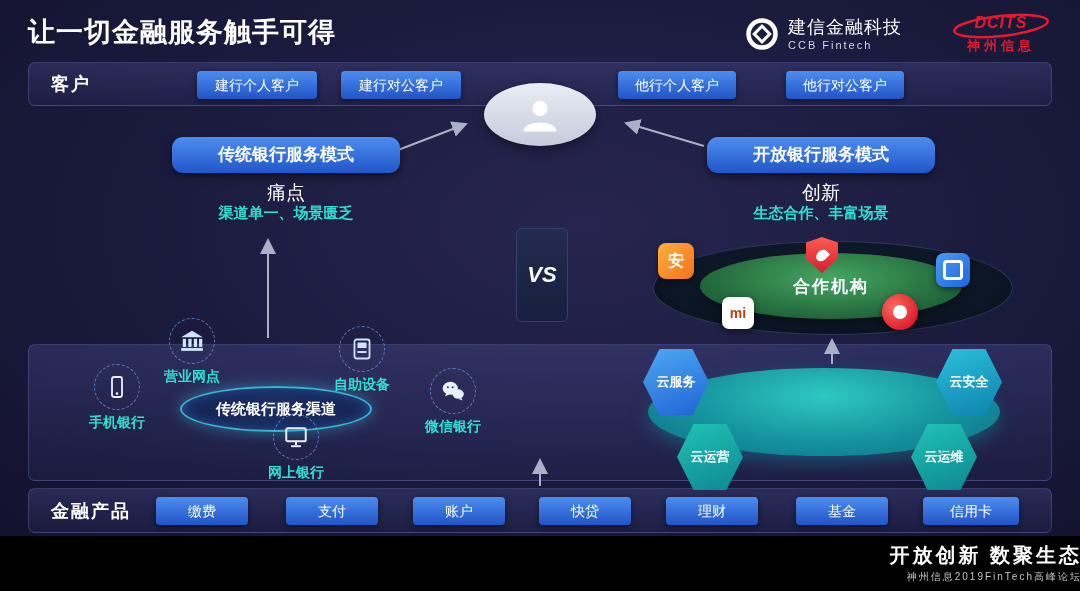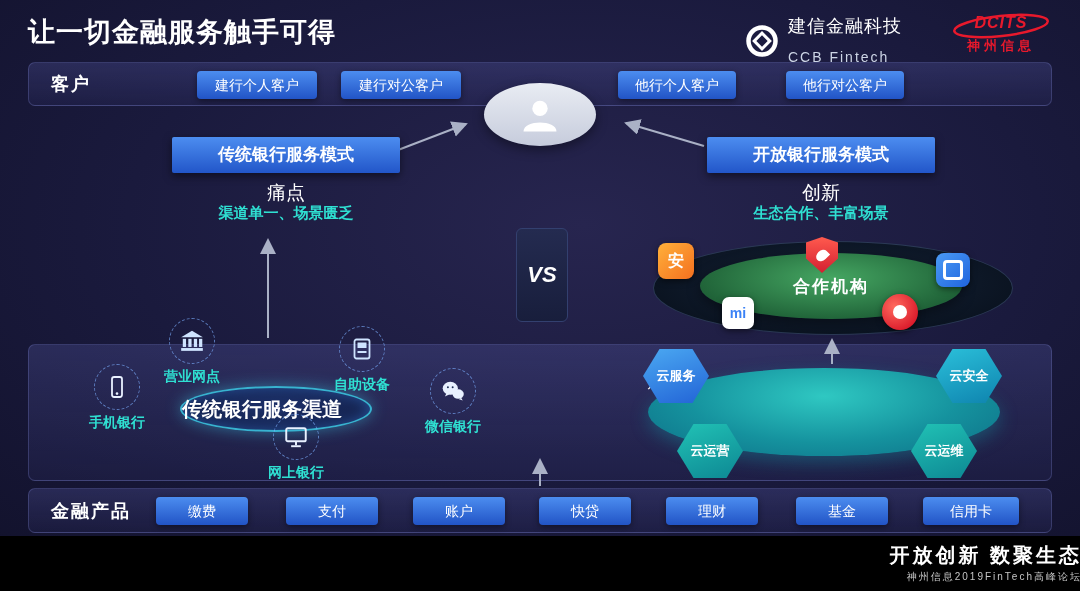--- a/index.html
+++ b/index.html
@@ -6,21 +6,21 @@
   body{width:1080px;height:591px;overflow:hidden;background:#0b0b20;
        font-family:"Liberation Sans","DejaVu Sans",sans-serif;}
   .stage{position:relative;width:1080px;height:591px;
        background:radial-gradient(ellipse 950px 520px at 54% 38%, #27254f 0%, #1a1a3d 48%, #101028 100%);}
 
   
   .page-title{position:absolute;left:28px;top:14px;color:#fff;font-size:27px;font-weight:800;letter-spacing:1px;}
   .ccb-logo{position:absolute;left:744px;top:16px;display:flex;align-items:center;}
   .ccb-text{margin-left:8px;}
   .ccb-name{color:#fff;font-size:18px;font-weight:400;letter-spacing:1px;line-height:20px;}
-  .ccb-sub{color:#cdd5e6;font-size:14px;letter-spacing:2px;margin-top:13px;}
+  .ccb-sub{color:#cdd5e6;font-size:11px;letter-spacing:2px;margin-top:2px;}
   .dcits-logo{position:absolute;left:948px;top:10px;width:106px;text-align:center;}
   .dcits-swoosh{position:absolute;left:2px;top:2px;}
   .dcits-name{position:relative;color:#e8192c;font-weight:800;font-style:italic;font-size:16px;letter-spacing:1px;line-height:26px;}
   .dcits-sub{position:relative;color:#e8192c;font-weight:700;font-size:13px;letter-spacing:4px;margin-top:1px;}
 
   
   .band{position:absolute;border-radius:7px;box-sizing:border-box;
         background:linear-gradient(180deg,rgba(88,92,168,.30),rgba(50,52,110,.22));
         border:1px solid rgba(128,138,212,.28);}
   .band-customers{left:28px;top:62px;width:1024px;height:44px;}
@@ -31,21 +31,21 @@
 
   .pill{position:absolute;top:8px;height:28px;line-height:28px;text-align:center;border-radius:4px;
         background:linear-gradient(180deg,#4c8df0,#2254c6);color:#fff;font-size:14px;
         box-shadow:0 2px 6px rgba(0,0,0,.45);cursor:pointer;}
   .cb1{left:168px;width:120px;} .cb2{left:312px;width:120px;}
   .cb3{left:589px;width:118px;} .cb4{left:757px;width:118px;}
   .pb{width:92px;} .pb1{left:127px;} .pb2{left:257px;} .pb3{left:384px;} .pb4{left:510px;}
   .pb5{left:637px;} .pb6{left:767px;} .pb7{left:894px;width:96px;}
 
   
-  .mode-btn{position:absolute;width:228px;height:36px;line-height:36px;text-align:center;border-radius:2px;
+  .mode-btn{position:absolute;width:228px;height:36px;line-height:36px;text-align:center;border-radius:11px;
         background:linear-gradient(180deg,#4c8df0,#2256c9);color:#fff;font-size:17px;font-weight:700;
         box-shadow:0 3px 9px rgba(0,0,0,.5);cursor:pointer;}
   .mode-trad{left:172px;top:137px;} .mode-open{left:707px;top:137px;}
   .tagline{position:absolute;width:228px;text-align:center;color:#fff;font-size:19px;}
   .tag-trad{left:172px;top:180px;} .tag-open{left:707px;top:180px;}
   .descline{position:absolute;width:260px;text-align:center;color:#2fe0d2;font-size:15px;font-weight:600;}
   .desc-trad{left:156px;top:204px;} .desc-open{left:691px;top:204px;}
 
   
   .avatar{position:absolute;left:484px;top:83px;width:112px;height:63px;border-radius:50%;
@@ -68,47 +68,47 @@
         box-shadow:0 2px 6px rgba(0,0,0,.5);}
   .p-security{left:658px;top:243px;width:36px;height:36px;border-radius:8px;
         background:linear-gradient(135deg,#ffb03a,#f4701f);color:#fff;font-size:16px;}
   .p-shield{left:806px;top:237px;width:32px;height:36px;border-radius:0;
         clip-path:polygon(50% 0%,100% 15%,100% 60%,50% 100%,0% 60%,0% 15%);
         background:linear-gradient(180deg,#ff5a4e,#d31f31);}
   .p-drop{width:10px;height:13px;background:#fff;border-radius:50% 0 50% 50%;transform:rotate(45deg);}
   .p-blue{left:936px;top:253px;width:34px;height:34px;border-radius:8px;
         background:linear-gradient(135deg,#4b9bf5,#1f64de);}
   .p-ring{width:14px;height:14px;border:3px solid #fff;border-radius:4px;}
-  .p-mi{left:722px;top:297px;width:32px;height:32px;border-radius:7px;background:#fff;color:#3b82f6;font-size:14px;}
+  .p-mi{left:722px;top:297px;width:32px;height:32px;border-radius:7px;background:#fff;color:#c2410c;font-size:14px;}
   .p-red{left:882px;top:294px;width:36px;height:36px;border-radius:50%;
         background:radial-gradient(circle at 35% 35%, #ff6a5e, #d0021b);}
   .p-dot{width:14px;height:14px;background:#fff;border-radius:50%;}
 
   
   .hub{position:absolute;left:180px;top:386px;width:188px;height:42px;border-radius:50%;
         background:radial-gradient(ellipse at 50% 45%, #1d316b 0%, #131f48 80%);
         border:2px solid rgba(62,205,232,.85);
         box-shadow:0 0 16px rgba(62,205,232,.45), inset 0 0 14px rgba(60,130,230,.5);
-        display:flex;align-items:center;justify-content:flex-start;color:#fff;font-size:20px;font-weight:700;}
+        display:flex;align-items:center;justify-content:center;color:#fff;font-size:15px;font-weight:700;}
   .ch{position:absolute;width:90px;text-align:center;}
   .ch-ring{width:44px;height:44px;margin:0 auto;border:1px dashed rgba(125,175,255,.65);border-radius:50%;
         display:flex;align-items:center;justify-content:center;}
   .ch-lbl{margin-top:4px;color:#2fe0d2;font-size:14px;font-weight:600;white-space:nowrap;}
   .ch-bank{left:147px;top:318px;} .ch-atm{left:317px;top:326px;}
   .ch-phone{left:72px;top:364px;}  .ch-wechat{left:408px;top:368px;}
   .ch-computer{left:251px;top:414px;}
 
   
   .platform{position:absolute;left:648px;top:368px;width:352px;height:88px;border-radius:50%;
         background:radial-gradient(ellipse at 50% 32%, #2fc8c2 0%, #15929e 55%, #0d6e86 100%);
         box-shadow:0 6px 18px rgba(20,150,165,.4);
         display:flex;flex-direction:column;align-items:flex-start;padding-top:7px;box-sizing:border-box;}
   .cloud-lbl{color:#fff;font-size:14px;letter-spacing:1px;}
   .platform-title{color:#fff;font-size:18px;font-weight:800;letter-spacing:1px;margin-top:7px;}
-  .hex{position:absolute;width:66px;height:54px;display:flex;align-items:center;justify-content:center;
+  .hex{position:absolute;width:66px;height:66px;display:flex;align-items:center;justify-content:center;
         clip-path:polygon(25% 0,75% 0,100% 50%,75% 100%,25% 100%,0 50%);
         color:#fff;font-size:13px;font-weight:700;}
   .hex-service{left:643px;top:349px;background:linear-gradient(160deg,#4ba9f2,#2263d6);}
   .hex-security{left:936px;top:349px;background:linear-gradient(160deg,#2bc0da,#0e83ae);}
   .hex-operation{left:677px;top:424px;background:linear-gradient(160deg,#21c2b5,#0d8793);}
   .hex-maintenance{left:911px;top:424px;background:linear-gradient(160deg,#21c2b5,#0d8793);}
 
   
   .footer{position:absolute;left:0;top:536px;width:1080px;height:55px;background:#000;padding-left:36px;}
   .footer-txt{position:absolute;right:34px;top:6px;text-align:right;}

